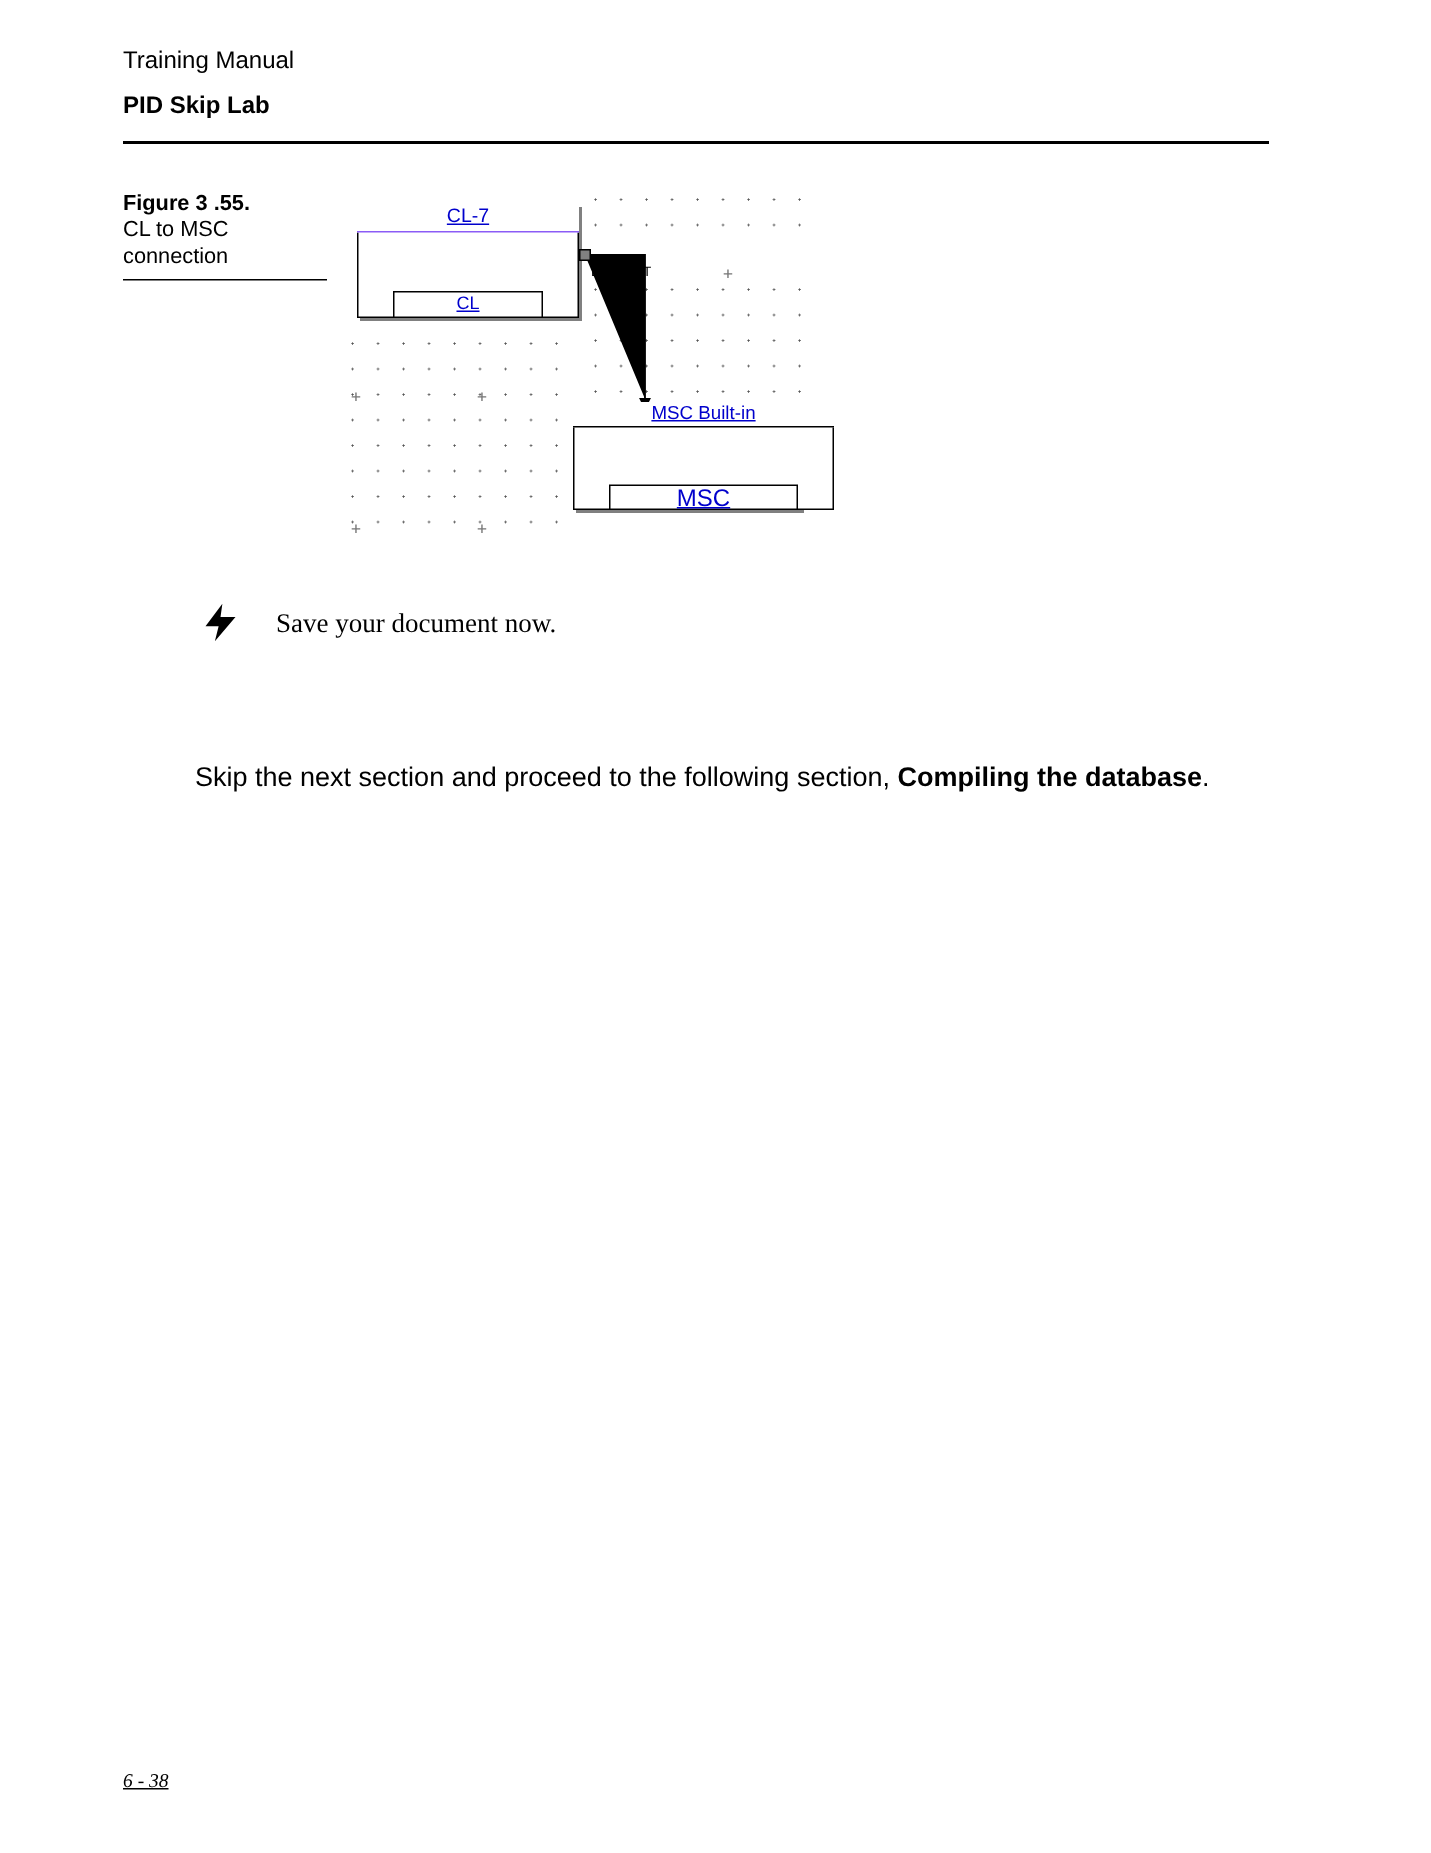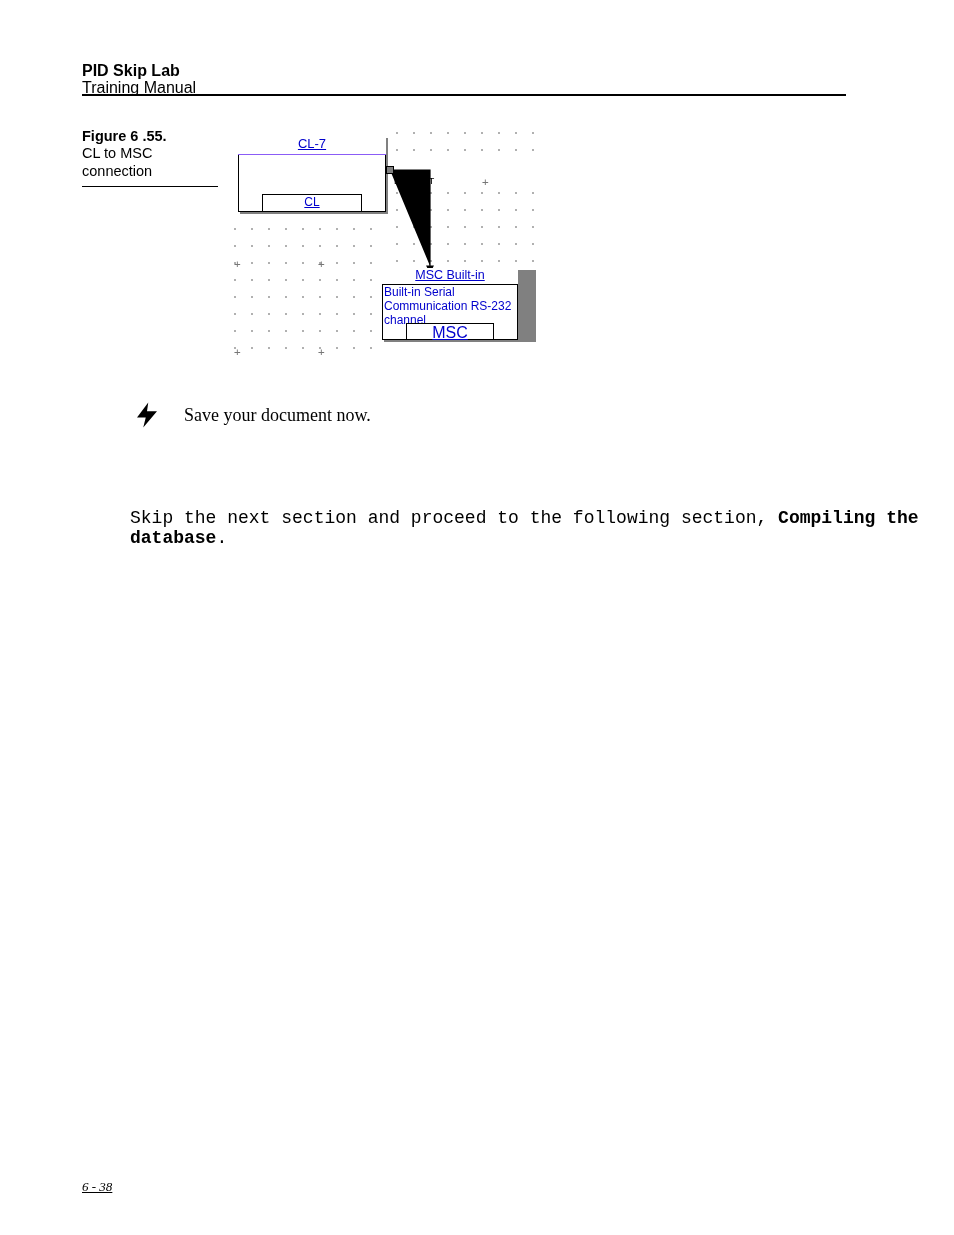--- a/index.html
+++ b/index.html
@@ -15,21 +15,20 @@
   .page {
     position: relative;
     width: 954px;
     height: 1235px;
   }
   .doc-title {
     position: absolute;
     left: 82px;
     top: 32px;
     font-size: 16px;
-    margin-top: 47px;
   }
   .section-title {
     position: absolute;
     left: 82px;
     top: 62px;
     font-size: 16px;
     font-weight: bold;
   }
   .hr {
     position: absolute;
@@ -112,21 +111,21 @@
     width: 148px;
     height: 76px;
     background: #808080;
   }
 
   
   .msc-block {
     position: absolute;
     left: 152px;
     top: 140px;
-    width: 136px;
+    width: 174px;
     height: 72px;
     background: #fff;
   }
   .msc-block .outer {
     position: absolute;
     left: 0; top: 0; right: 0; bottom: 0;
     border: 1px solid #000;
   }
   .msc-block .title-cell {
     position: absolute;
@@ -228,21 +227,21 @@
   }
   .lightning {
     width: 30px;
     height: 30px;
   }
 
   .body-text {
     position: absolute;
     left: 130px;
     top: 508px;
-    font-family: Liberation Mono, monospace;
+    font-family: Liberation Sans, sans-serif;
     font-size: 18px;
   }
   .body-text b { font-weight: bold; }
 
   .page-num {
     position: absolute;
     left: 82px;
     bottom: 40px;
     font-family: "Times New Roman", Times, serif;
     font-style: italic;
@@ -253,21 +252,21 @@
 </head>
 <body>
 
 <div class="page">
 
   <div class="doc-title">Training Manual</div>
   <div class="section-title">PID Skip Lab</div>
   <div class="hr"></div>
 
   <div class="side-caption">
-    <span class="fig-num">Figure 6 .55.</span><br>
+    <span class="fig-num">Figure 3 .55.</span><br>
     <span>CL to MSC connection</span>
   </div>
 
   <div class="figure">
 
     <div class="dotgrid dg1"></div>
     <div class="dotgrid dg2"></div>
     <div class="dotgrid dg3"></div>
     <span class="plus" style="left:4px; top:130px;">+</span>
     <span class="plus" style="left:88px; top:130px;">+</span>
@@ -286,25 +285,20 @@
       <div class="title-cell">CL-7</div>
       <div class="type-cell">CL</div>
     </div>
     <div class="connector-port"></div>
     <div class="pin-label listout">LISTOUT</div>
 
     <div class="msc-shadow"></div>
     <div class="msc-block">
       <div class="outer"></div>
       <div class="title-cell">MSC Built-in</div>
-      <div class="body">
-        <div>Built-in Serial</div>
-        <div>Communication RS-232</div>
-        <div>channel</div>
-      </div>
       <div class="type-cell">MSC</div>
     </div>
     <div class="pin-label listin">GLISTIN</div>
 
   </div>
 
   <div class="action-row">
     <svg class="lightning" viewBox="0 0 24 24">
       <path d="M13 2 L4 14 L11 14 L9 22 L20 9 L12 9 Z" fill="#000"></path>
     </svg>

